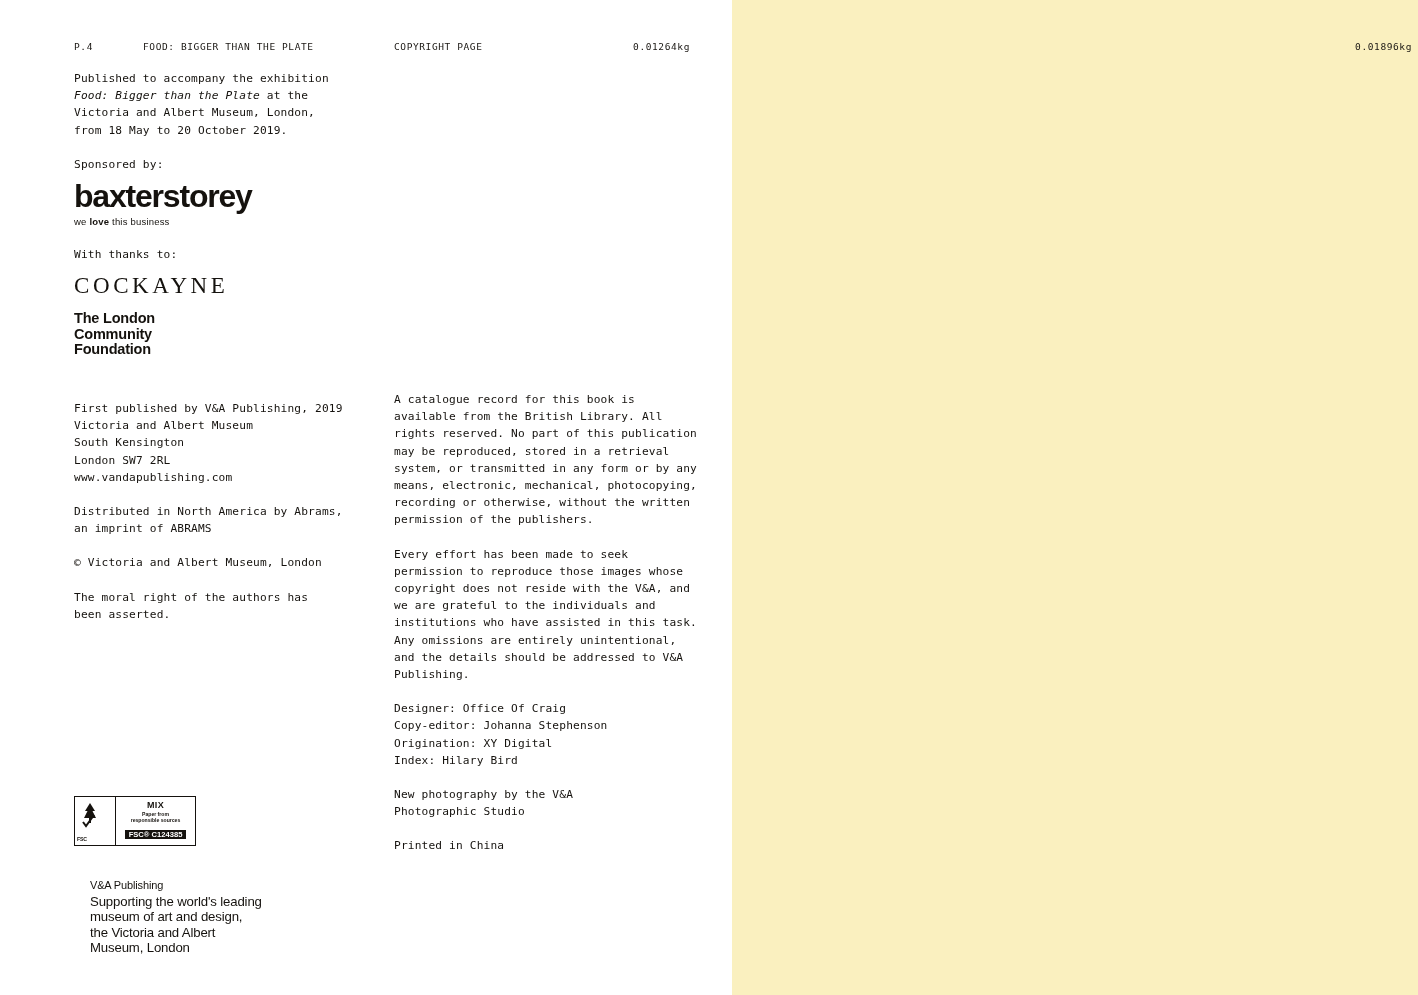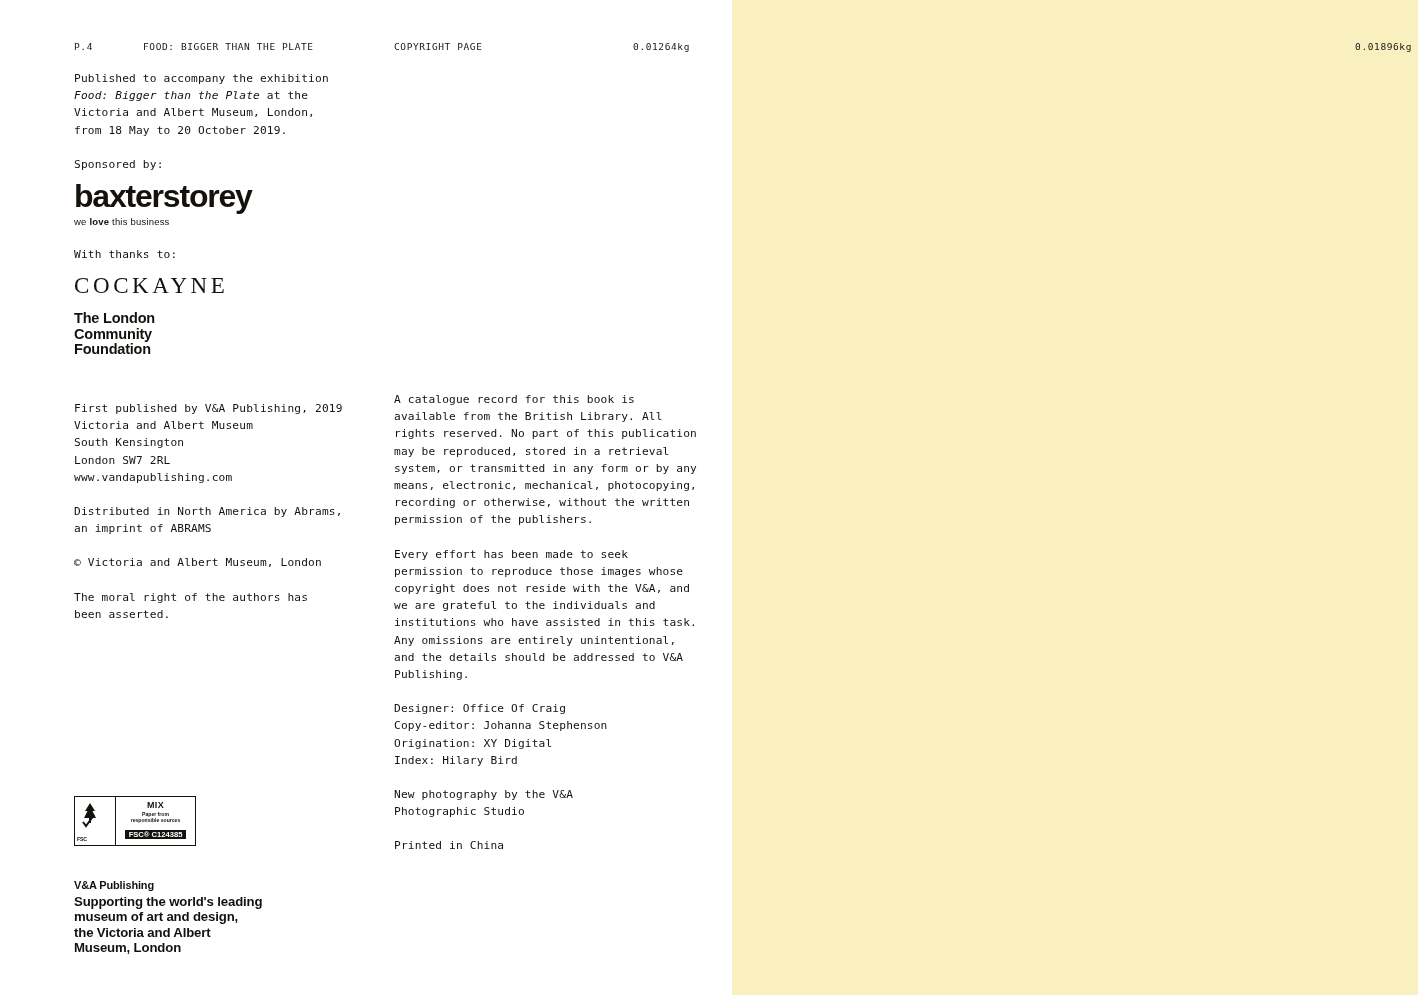--- a/index.html
+++ b/index.html
@@ -155,24 +155,24 @@
     font-weight: bold;
     margin-top: 3px;
     background: #15120e;
     color: #fff;
     display: inline-block;
     padding: 0 4px;
   }
 
   .vapub {
     position: absolute;
-    left: 42px;
+    left: 58px;
     top: 877px;
     font-family: "Liberation Sans", sans-serif;
-    font-weight: bold;
+    font-weight: normal;
     font-size: 13.2px;
     line-height: 15.6px;
     letter-spacing: -0.15px;
     width: 260px;
   }
   .vapub .line1 { font-size: 11px; }
 </style>
 </head>
 <body>
 

